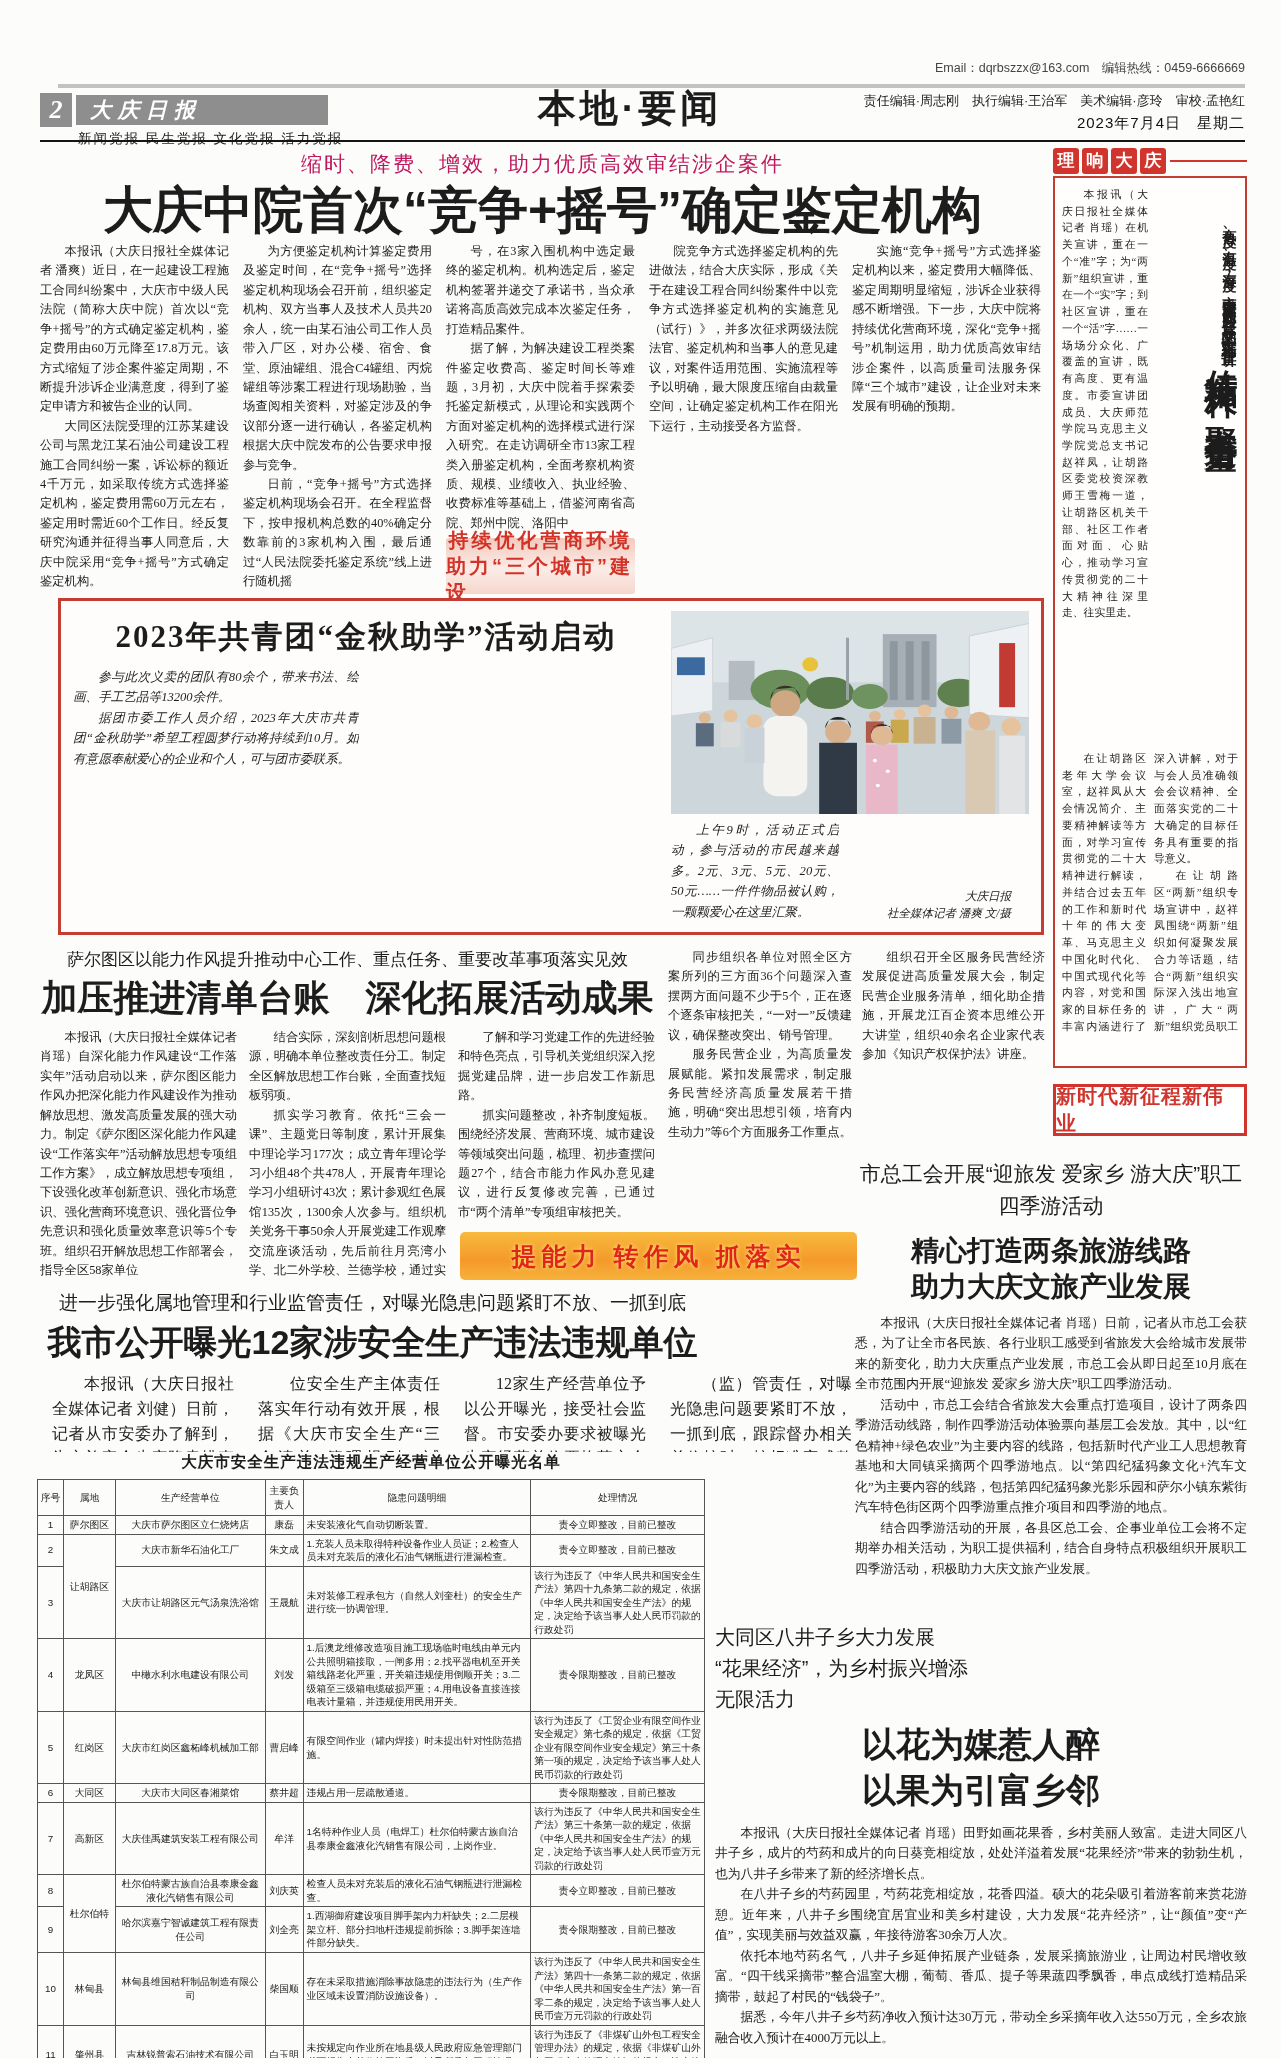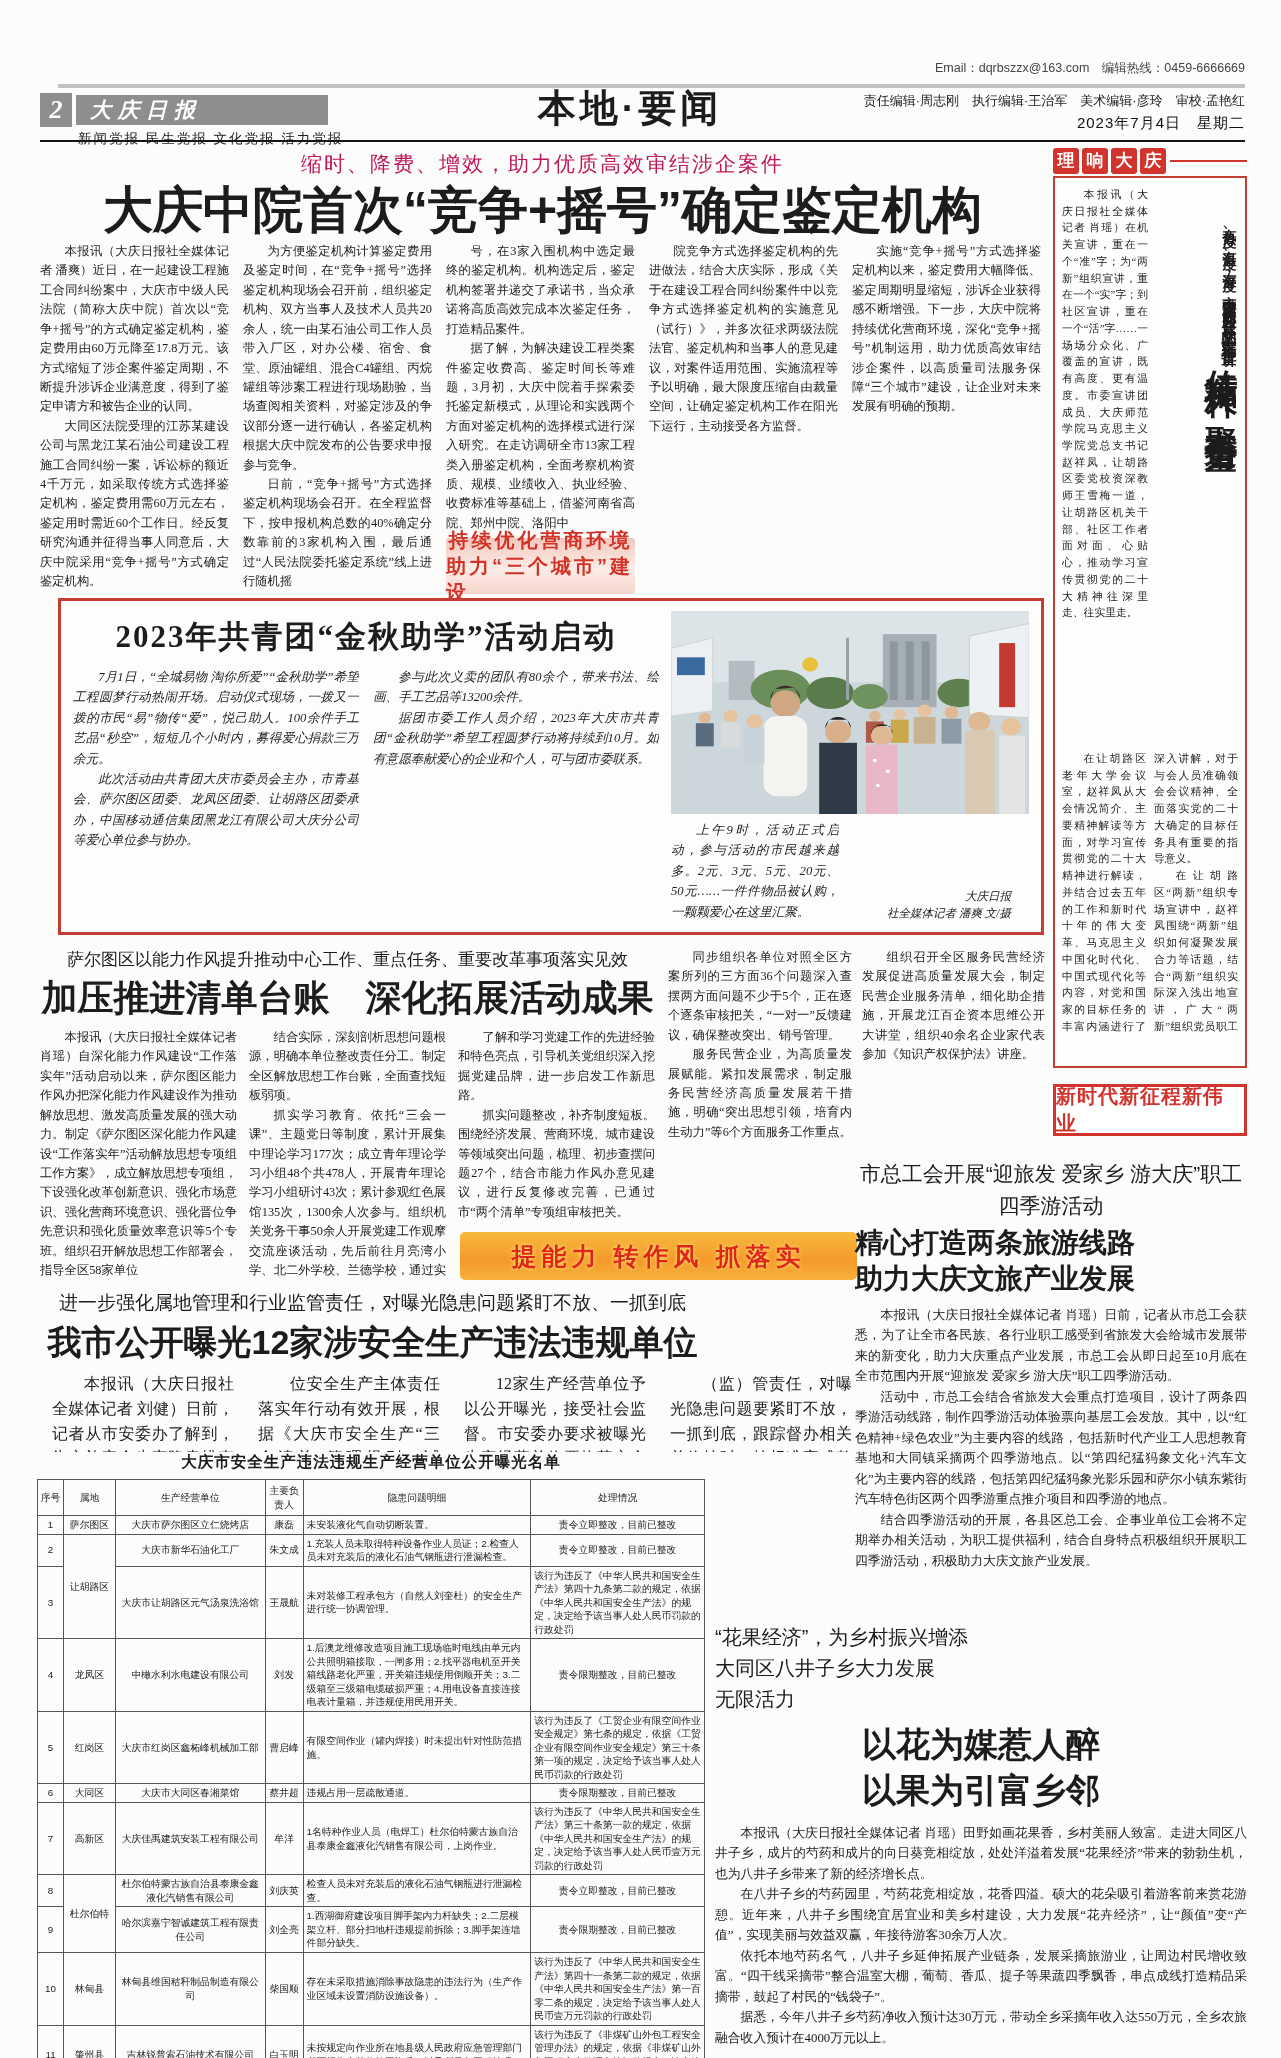--- a/index.html
+++ b/index.html
@@ -81,21 +81,21 @@
   .vkick{font:700 15px/1.3 "Liberation Serif",serif;letter-spacing:3px;padding-top:4px;margin-left:5px;}
   .vbig{font:900 33px/1.05 "Liberation Sans",sans-serif;letter-spacing:4px;}
   .railBottom{margin-top:8px;height:290px;column-count:2;column-gap:8px;font-size:10.8px;line-height:1.55;text-align:justify;overflow:hidden;}
   .slogan{position:absolute;left:1053px;top:1084px;width:194px;height:52px;border:3px solid var(--red-bright);
     display:flex;align-items:center;justify-content:center;color:var(--red-bright);
     font:900 20px "Liberation Sans",sans-serif;letter-spacing:1px;background:#fff;}
 
   
   .storyD{position:absolute;left:855px;top:1158px;width:392px;height:455px;}
   .storyD .kicker{font-size:21px;line-height:1.5;}
-  .storyD .headline{text-align:left;font:900 28px/36px "Liberation Sans",sans-serif;margin-top:4px;}
+  .storyD .headline{text-align:center;font:900 28px/36px "Liberation Sans",sans-serif;margin-top:12px;}
   .storyD .body{margin-top:8px;font-size:12.8px;line-height:1.6;height:290px;overflow:hidden;}
 
   
   .storyE{position:absolute;left:715px;top:1622px;width:532px;height:430px;}
   .storyE .kicker{font-size:20px;line-height:1.55;text-align:left;font-family:"Liberation Sans",sans-serif;}
   .storyE .headline{text-align:center;font:900 34px/46px "Liberation Sans",sans-serif;margin-top:6px;}
   .storyE .body{margin-top:10px;font-size:12.8px;line-height:1.6;height:250px;overflow:hidden;}
 
   
   .storyX{position:absolute;left:40px;top:1290px;width:812px;height:764px;}
@@ -156,24 +156,20 @@
       <div class="coltxt">
           <p class="para">实施“竞争+摇号”方式选择鉴定机构以来，鉴定费用大幅降低、鉴定周期明显缩短，涉诉企业获得感不断增强。下一步，大庆中院将持续优化营商环境，深化“竞争+摇号”机制运用，助力优质高效审结涉企案件，以高质量司法服务保障“三个城市”建设，让企业对未来发展有明确的预期。</p>
         </div>
     </div>
   </div>
 
   <div class="storyB">
     <div class="left">
       <div class="title">2023年共青团“金秋助学”活动启动</div>
       <div class="bcols">
-        <div class="btxt">
-            <p class="para">7月1日，“全城易物 淘你所爱”“金秋助学”希望工程圆梦行动热闹开场。启动仪式现场，一拨又一拨的市民“易”物传“爱”，悦己助人。100余件手工艺品“秒空”，短短几个小时内，募得爱心捐款三万余元。</p>
-            <p class="para">此次活动由共青团大庆市委员会主办，市青基会、萨尔图区团委、龙凤区团委、让胡路区团委承办，中国移动通信集团黑龙江有限公司大庆分公司等爱心单位参与协办。</p>
-          </div>
         <div class="btxt">
             <p class="para">参与此次义卖的团队有80余个，带来书法、绘画、手工艺品等13200余件。</p>
             <p class="para">据团市委工作人员介绍，2023年大庆市共青团“金秋助学”希望工程圆梦行动将持续到10月。如有意愿奉献爱心的企业和个人，可与团市委联系。</p>
           </div>
       </div>
     </div>
     <div class="right">
       <div class="photo">
         <svg viewBox="0 0 360 228" preserveAspectRatio="none">
           <rect x="0" y="0" width="360" height="228" fill="#cdd7db"></rect>
@@ -296,22 +292,22 @@
     </div>
     <div class="body">
         <p class="para">本报讯（大庆日报社全媒体记者 肖瑶）日前，记者从市总工会获悉，为了让全市各民族、各行业职工感受到省旅发大会给城市发展带来的新变化，助力大庆重点产业发展，市总工会从即日起至10月底在全市范围内开展“迎旅发 爱家乡 游大庆”职工四季游活动。</p>
         <p class="para">活动中，市总工会结合省旅发大会重点打造项目，设计了两条四季游活动线路，制作四季游活动体验票向基层工会发放。其中，以“红色精神+绿色农业”为主要内容的线路，包括新时代产业工人思想教育基地和大同镇采摘两个四季游地点。以“第四纪猛犸象文化+汽车文化”为主要内容的线路，包括第四纪猛犸象光影乐园和萨尔小镇东紫街汽车特色街区两个四季游重点推介项目和四季游的地点。</p>
         <p class="para">结合四季游活动的开展，各县区总工会、企事业单位工会将不定期举办相关活动，为职工提供福利，结合自身特点积极组织开展职工四季游活动，积极助力大庆文旅产业发展。</p>
       </div>
   </div>
 
   <div class="storyE">
     <div class="kicker">
+      <div>大同区八井子乡大力发展</div>
       <div>“花果经济”，为乡村振兴增添</div>
-      <div>大同区八井子乡大力发展</div>
       <div>无限活力</div>
     </div>
     <div class="headline">
       <div>以花为媒惹人醉</div>
       <div>以果为引富乡邻</div>
     </div>
     <div class="body">
         <p class="para">本报讯（大庆日报社全媒体记者 肖瑶）田野如画花果香，乡村美丽人致富。走进大同区八井子乡，成片的芍药和成片的向日葵竞相绽放，处处洋溢着发展“花果经济”带来的勃勃生机，也为八井子乡带来了新的经济增长点。</p>
         <p class="para">在八井子乡的芍药园里，芍药花竞相绽放，花香四溢。硕大的花朵吸引着游客前来赏花游憩。近年来，八井子乡围绕宜居宜业和美乡村建设，大力发展“花卉经济”，让“颜值”变“产值”，实现美丽与效益双赢，年接待游客30余万人次。</p>
         <p class="para">依托本地芍药名气，八井子乡延伸拓展产业链条，发展采摘旅游业，让周边村民增收致富。“四干线采摘带”整合温室大棚，葡萄、香瓜、提子等果蔬四季飘香，串点成线打造精品采摘带，鼓起了村民的“钱袋子”。</p>

